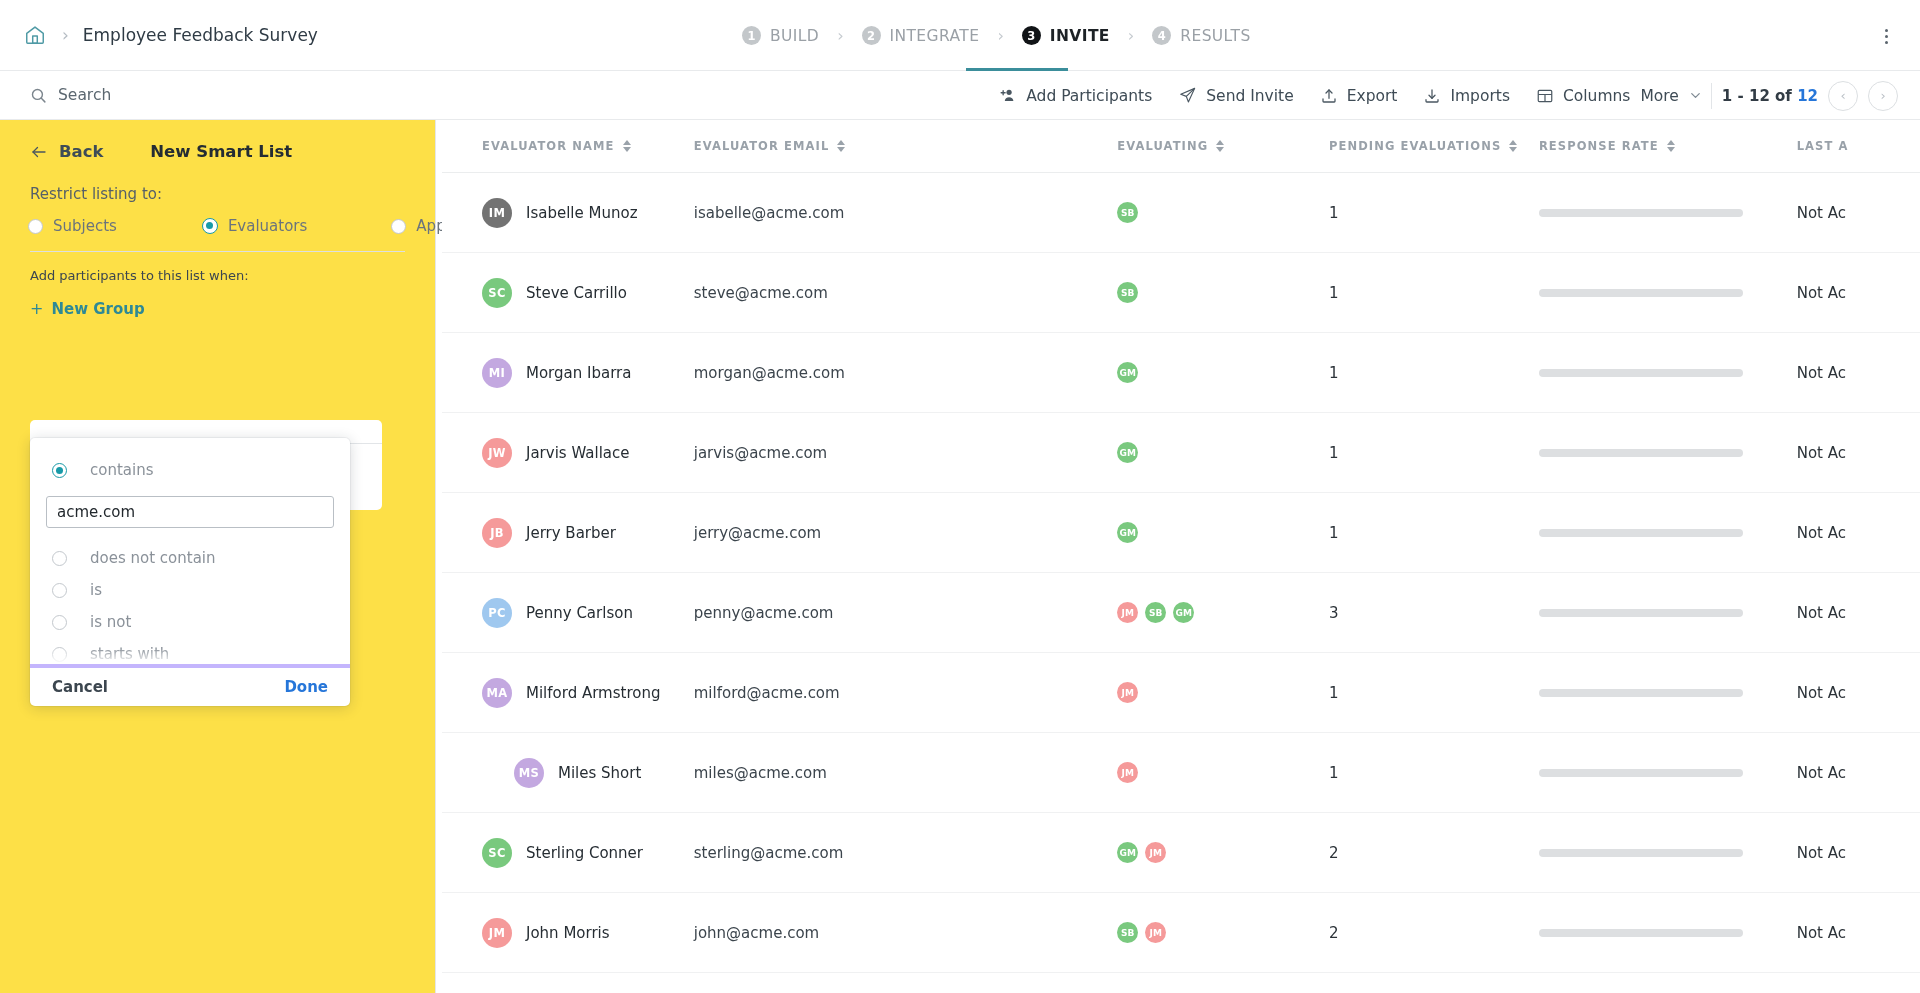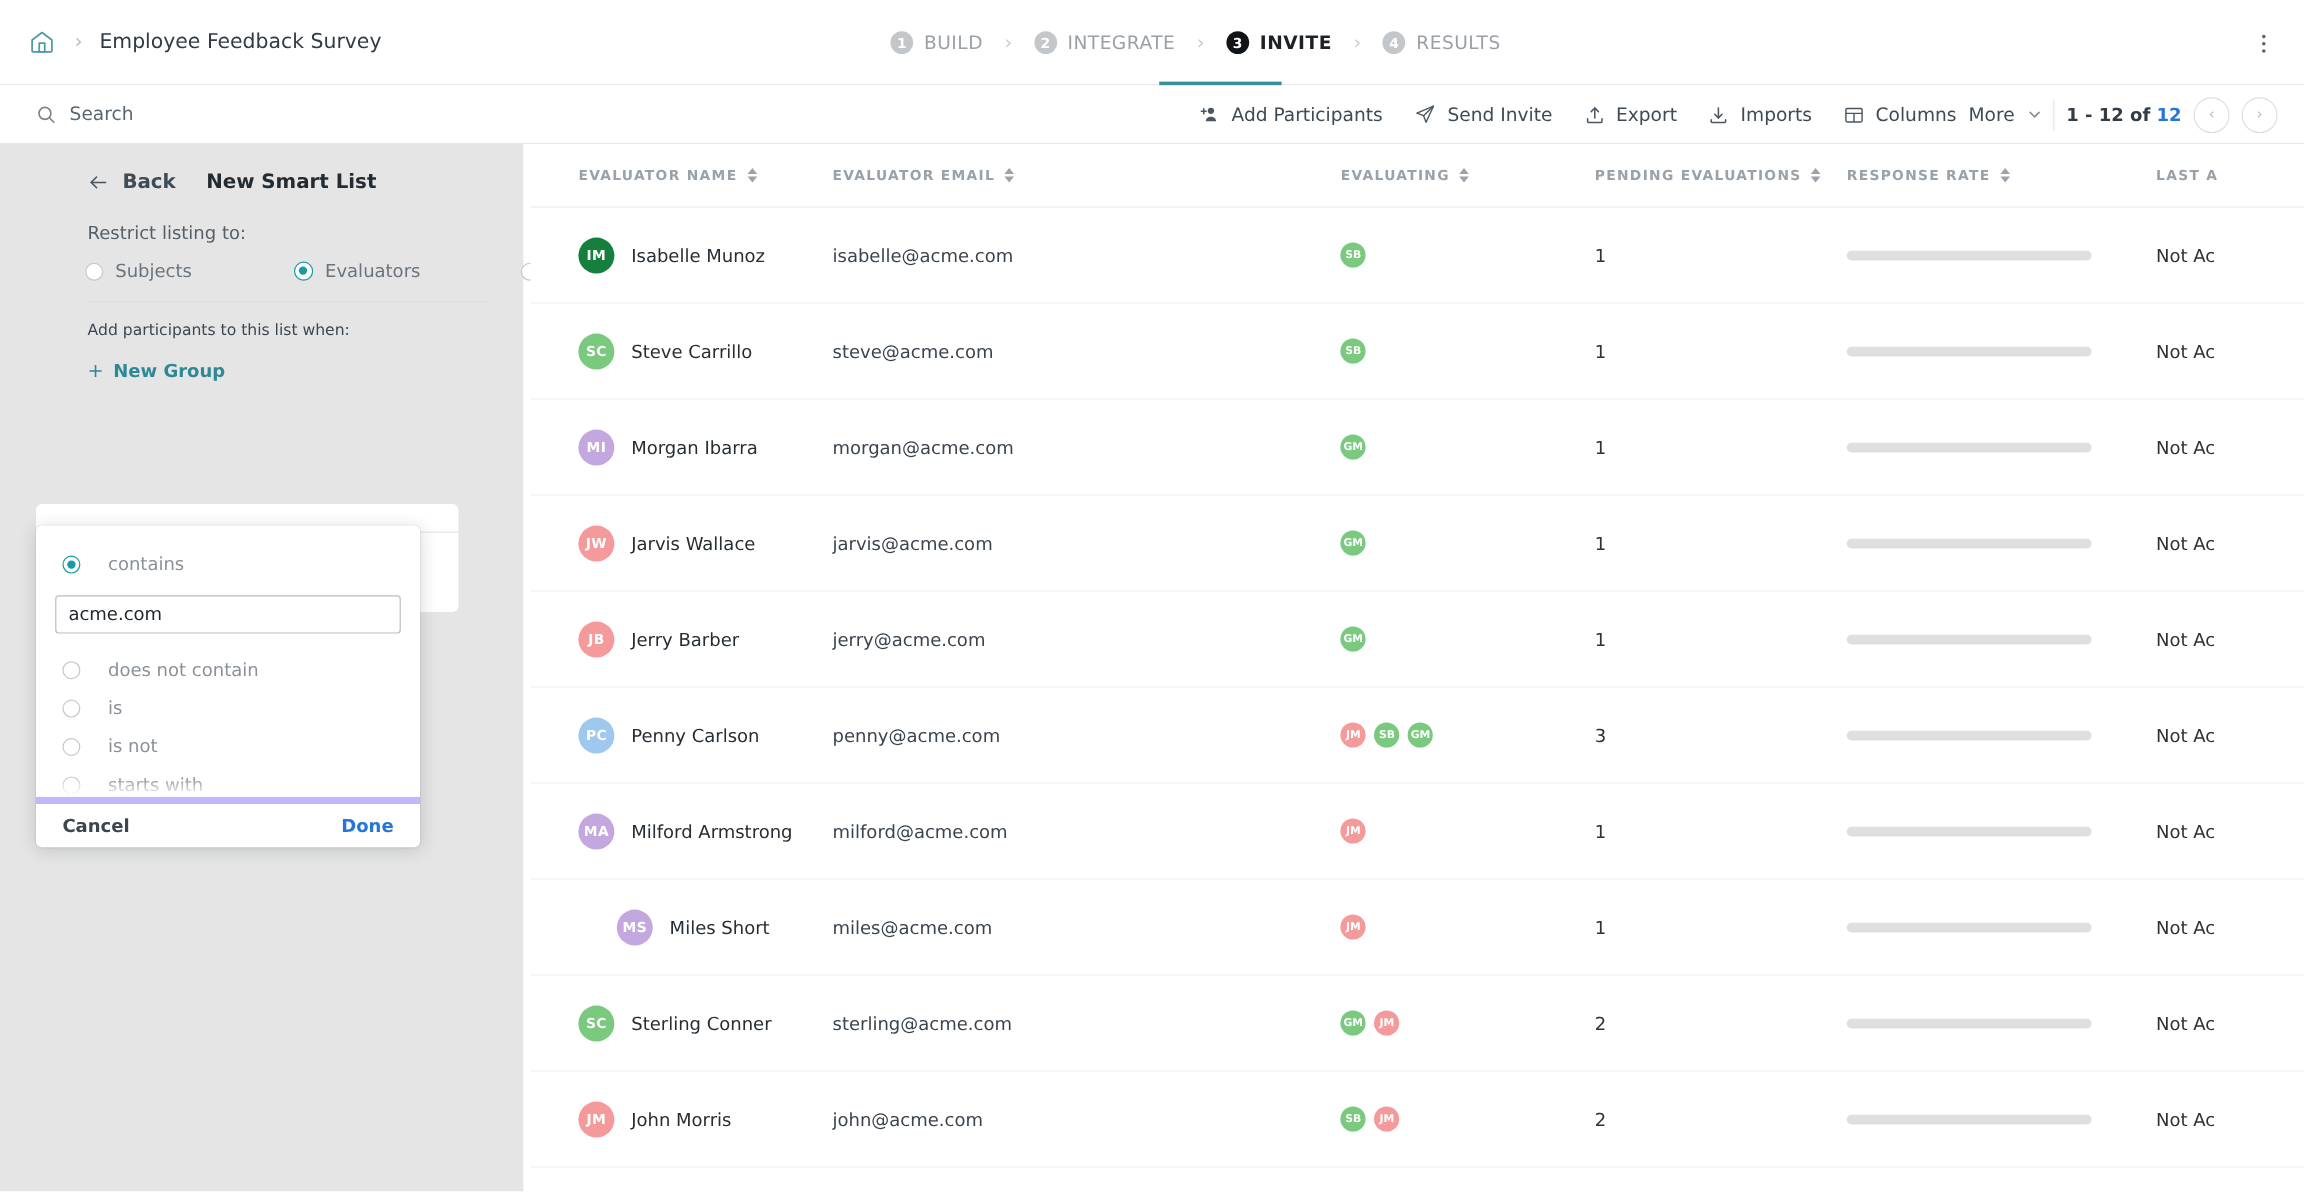--- a/index.html
+++ b/index.html
@@ -55,21 +55,21 @@
   .tb-sep { width: 1px; height: 26px; background: #e2e5e8; margin: 0 10px 0 4px; }
   .pager { display: flex; align-items: center; gap: 10px; margin-right: 22px; }
   .pager .cnt { font-size: 15px; color: #323c45; font-weight: 600; white-space: nowrap; }
   .pager .cnt b { color: #2676d9; font-weight: 700; }
   .pgbtn { width: 30px; height: 30px; border-radius: 50%; border: 1px solid #dcdfe2; color: #b9bfc5;
            display: flex; align-items: center; justify-content: center; font-size: 13px; cursor: pointer; background: #fff; }
 
   
   .leftpanel {
     position: absolute; left: 0; top: 120px; width: 436px; height: 873px;
-    background: #e5e5e5; border-right: 1px solid #e4e6e8; padding-left: 43px;
+    background: #fde047; border-right: 1px solid #e4e6e8;
   }
   .lp-head { display: flex; align-items: center; padding: 22px 24px 0 30px; }
   .lp-back { display: flex; align-items: center; gap: 11px; cursor: pointer; color: #3e4c57; font-size: 16.5px; font-weight: 600; }
   .lp-title { flex: 1; text-align: center; font-size: 16.5px; color: #242c33; font-weight: 700; margin-right: 72px; }
   .lp-sub { padding: 24px 0 0 30px; font-size: 15px; color: #555f68; }
   .radio-row { display: flex; align-items: center; padding: 14px 0 0 28px; gap: 0; }
   .radio-opt { display: flex; align-items: center; gap: 10px; cursor: pointer; font-size: 15px; color: #6b747c; }
   .radio-opt:nth-child(2) { margin-left: 85px; }
   .radio-opt:nth-child(3) { margin-left: 84px; }
   .rd { width: 15px; height: 15px; border-radius: 50%; border: 1.6px solid #c3c8cd; background: #fff; flex: none; position: relative; }
@@ -97,21 +97,21 @@
   .pop-opt .lab { font-size: 15px; color: #8a9199; }
   .pop-opt.sel .lab { color: #8a9199; }
   .pop-input-wrap { padding: 10px 16px 14px 16px; }
   .pop-input {
     width: 288px; height: 32px; border: 1px solid #b9bfc5; border-radius: 3px;
     padding: 0 10px; font-size: 15px; color: #22282d; background: #fff;
     font-family: "DejaVu Sans", "Liberation Sans", sans-serif;
   }
   .pop-fade { position: absolute; left: 0; bottom: 0; width: 100%; height: 16px;
               background: linear-gradient(rgba(255,255,255,0), #fff); }
-  .pop-foot { height: 42px; border-top: 6px solid #c4b5fd; display: flex; align-items: center; justify-content: space-between; padding: 0 22px; }
+  .pop-foot { height: 42px; border-top: 4px solid #c4b5fd; display: flex; align-items: center; justify-content: space-between; padding: 0 22px; }
   .pop-cancel { font-size: 15px; color: #3c464f; font-weight: 600; cursor: pointer; }
   .pop-done { font-size: 15px; color: #2676d9; font-weight: 600; cursor: pointer; }
 
   
   .table-area { position: absolute; left: 442px; top: 120px; width: 1502px; height: 873px; background: #fff; overflow: hidden; }
   .thead { display: flex; align-items: center; height: 53px; border-bottom: 1px solid #ebedee; }
   .th { font-size: 11.5px; letter-spacing: 1.1px; color: #99a1a9; font-weight: 700; display: flex; align-items: center; gap: 8px; cursor: pointer; }
   .sort { display: inline-flex; flex-direction: column; gap: 2px; }
   .sort i { width: 0; height: 0; border-left: 4px solid transparent; border-right: 4px solid transparent; display: block; }
   .sort i.up { border-bottom: 5px solid #9aa2aa; }
@@ -358,21 +358,21 @@
             <i class="dn"></i>
           </span>
       </div>
       <div class="th col-last">
         <span>LAST A</span>
       </div>
     </div>
     <div id="tbody">
         <div class="trow">
           <div class="cell col-name">
-            <div class="av" style="background: #15803d;">IM</div>
+            <div class="av" style="background: #737373;">IM</div>
             <span class="nm">Isabelle Munoz</span>
           </div>
           <div class="cell col-email">
             <span class="em">isabelle@acme.com</span>
           </div>
           <div class="cell col-eval">
             <div class="chips">
               <span class="chip" style="background: rgb(122, 201, 127);">SB</span>
             </div>
           </div>

